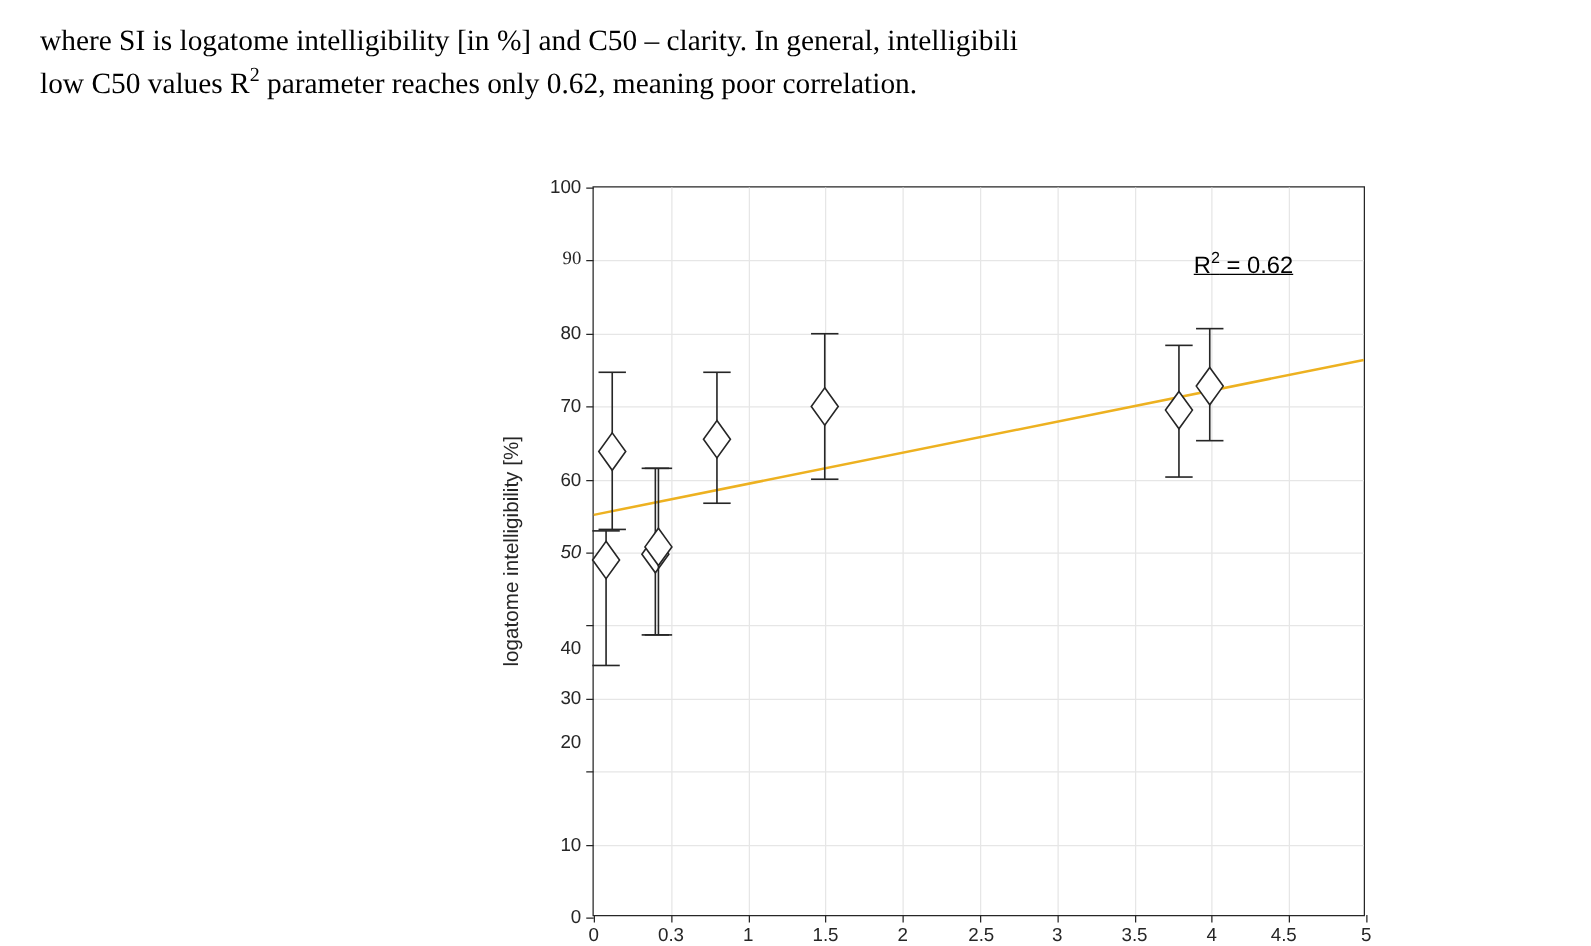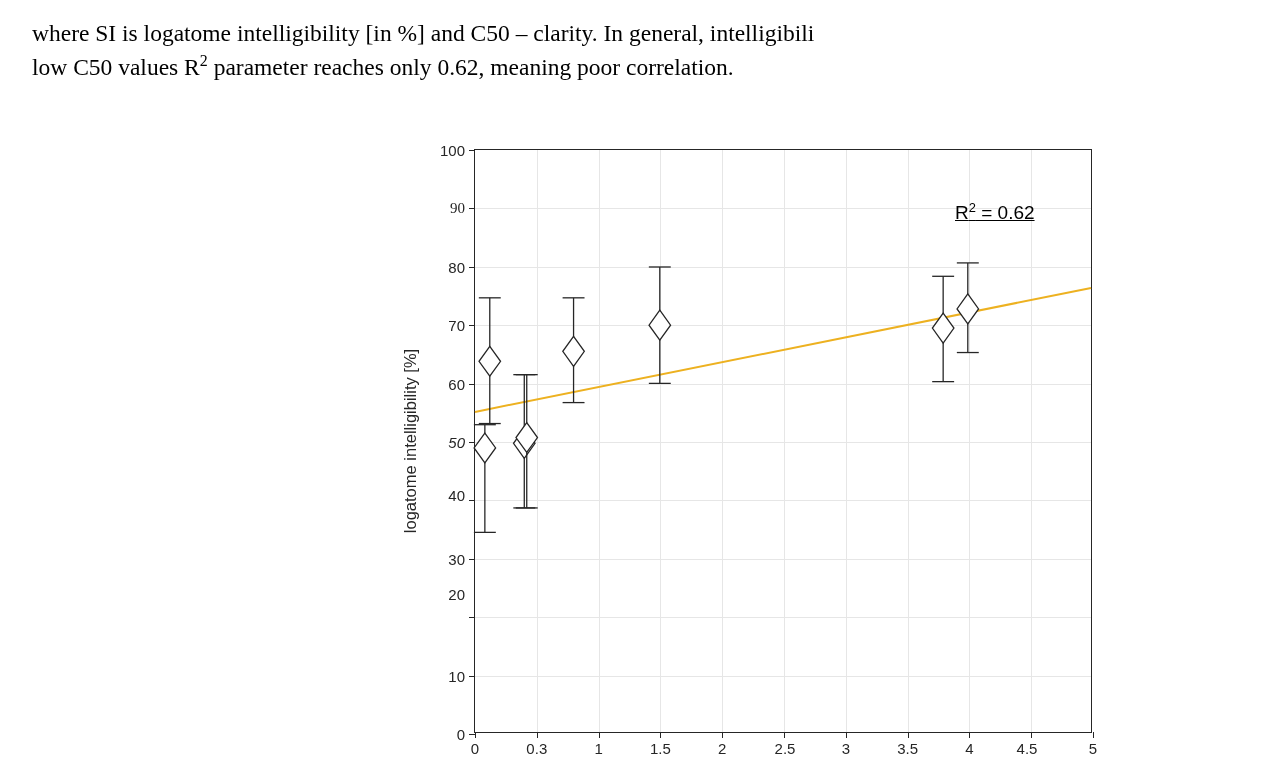--- a/index.html
+++ b/index.html
@@ -172,21 +172,21 @@
     <div id="ticks-y">
         <div class="tick-y" style="top: 584px;"></div>
         <div class="ylabel-txt" style="top: 584px;">0</div>
         <div class="tick-y" style="top: 525.6px;"></div>
         <div class="ylabel-txt" style="top: 525.6px;">10</div>
         <div class="tick-y" style="top: 467.2px;"></div>
         <div class="ylabel-txt" style="top: 444px;">20</div>
         <div class="tick-y" style="top: 408.8px;"></div>
         <div class="ylabel-txt" style="top: 408.8px;">30</div>
         <div class="tick-y" style="top: 350.4px;"></div>
-        <div class="ylabel-txt" style="top: 345px;">40</div>
+        <div class="ylabel-txt" style="top: 369px;">40</div>
         <div class="tick-y" style="top: 292px;"></div>
         <div class="ylabel-txt" style="top: 292px; font-style: italic;">50</div>
         <div class="tick-y" style="top: 233.6px;"></div>
         <div class="ylabel-txt" style="top: 233.6px;">60</div>
         <div class="tick-y" style="top: 175.2px;"></div>
         <div class="ylabel-txt" style="top: 175.2px;">70</div>
         <div class="tick-y" style="top: 116.8px;"></div>
         <div class="ylabel-txt" style="top: 116.8px;">80</div>
         <div class="tick-y" style="top: 58.4px;"></div>
         <div class="ylabel-txt" style="top: 58.4px; font-family: Liberation Serif, serif;">90</div>

